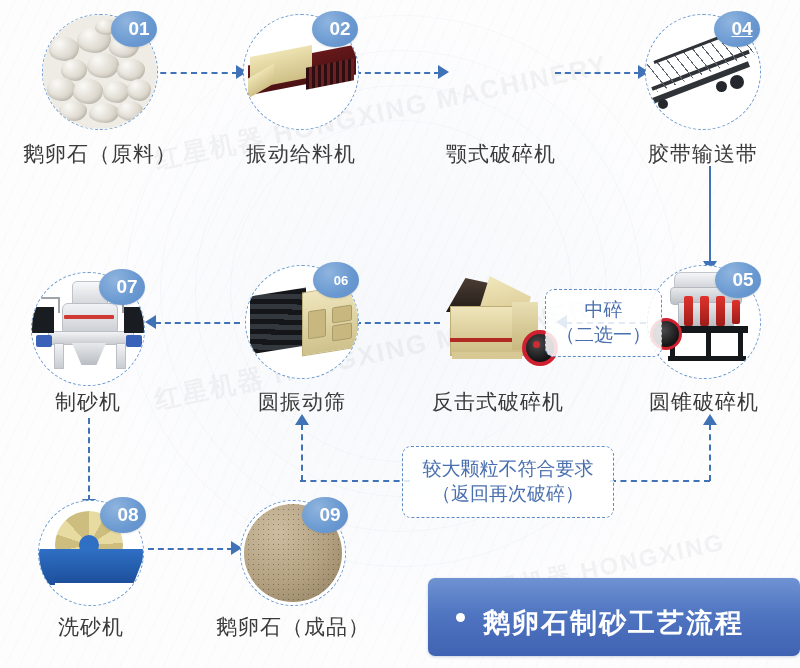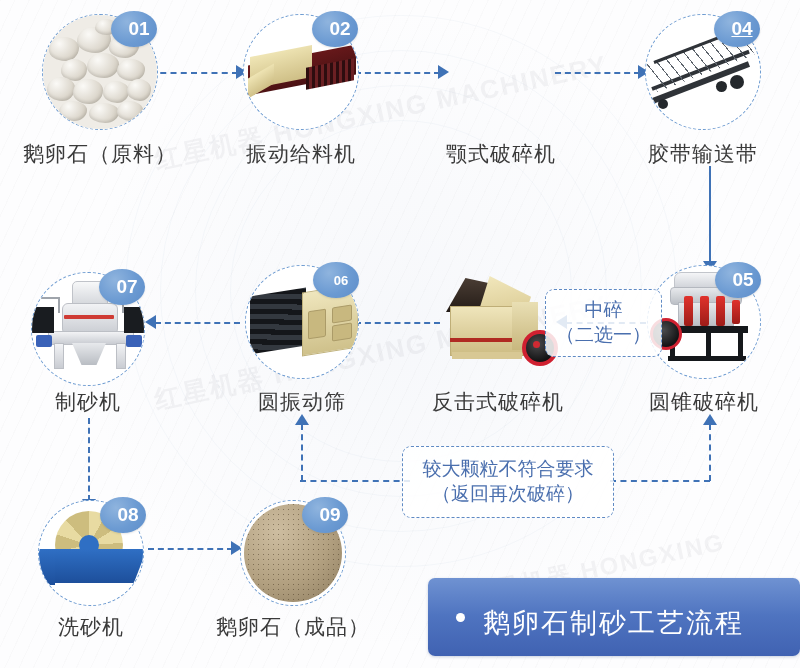--- a/index.html
+++ b/index.html
@@ -72,21 +72,21 @@
 
   
   .banner{
     position:absolute;border-radius:7px;
     background:linear-gradient(180deg,#6f92d2 0%,#4f74c0 48%,#4062b2 100%);
     display:flex;align-items:center;
     box-shadow:0 1px 3px rgba(40,70,130,0.25);
     overflow:hidden;
   }
   .banner .dot{width:9px;height:9px;border-radius:50%;background:#fff;margin-left:28px;flex:none;}
-  .banner .btxt{color:#fff;font-size:27px;font-weight:normal;margin-left:18px;letter-spacing:2px;white-space:nowrap;margin-top:12px;}
+  .banner .btxt{color:#fff;font-size:27px;font-weight:bold;margin-left:18px;letter-spacing:2px;white-space:nowrap;margin-top:12px;}
 
   
   
   .stones{background:#efece6;}
   .stones i{position:absolute;border-radius:48% 52% 46% 54%/55% 45% 55% 45%;
     background:radial-gradient(circle at 34% 28%, #fbfaf7 0%, #ded9cf 58%, #b9b2a4 100%);
     box-shadow:inset 0 -2px 3px rgba(0,0,0,0.10);}
   
   .feeder .body{position:absolute;background:linear-gradient(175deg,#6e1a1c,#451012);transform:skewY(-11deg);}
   .feeder .tray{position:absolute;background:linear-gradient(175deg,#f0e6b6,#cdbd84);transform:skewY(-11deg);}

